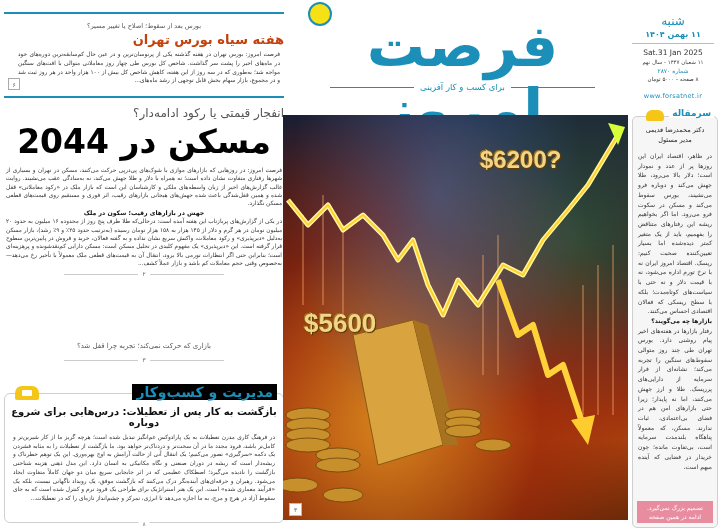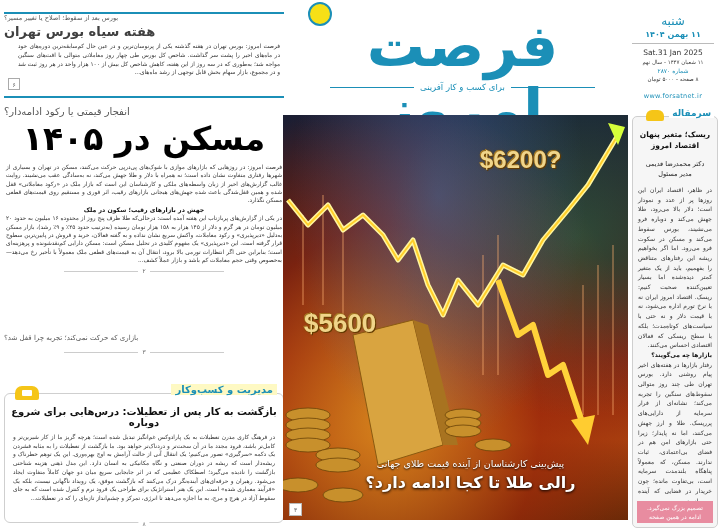--- a/index.html
+++ b/index.html
@@ -26,41 +26,41 @@
   .datebox .sep { height: 1px; background: #bbb; margin: 4px 0; }
   .datebox .gdate { direction: ltr; font-size: 7.5px; color: #333; }
   .datebox .hdate { font-size: 5.5px; color: #444; margin-top: 2px; }
   .datebox .issue { font-size: 6px; color: #1b8fb7; margin-top: 2px; }
   .datebox .price { font-size: 5.5px; color: #333; margin-top: 2px; }
   .website { position: absolute; top: 92px; right: 6px; width: 82px; text-align: center; direction: ltr; font-size: 6.5px; color: #1b8fb7; letter-spacing: 0.3px; }
 
   
   .left-col { position: absolute; top: 0; left: 0; width: 285px; height: 528px; }
   .top-story { position: absolute; top: 12px; left: 4px; width: 280px; height: 86px; border-top: 2px solid #1b8fb7; border-bottom: 2px solid #1b8fb7; }
-  .kicker { text-align: left; font-size: 6.5px; color: #555; margin-top: 0; }
-  .hed-md { text-align: left; font-weight: bold; font-size: 13px; color: #404040; margin-top: 2px; }
+  .kicker { text-align: center; font-size: 6.5px; color: #555; margin-top: 8px; }
+  .hed-md { text-align: right; font-weight: bold; font-size: 13px; color: #c2410c; margin-top: 2px; }
   .blurb { font-size: 5.8px; line-height: 8.8px; color: #333; text-align: justify; padding: 3px 4px 0 14px; position: relative; }
   .page-ref-box { position: absolute; left: 4px; bottom: 6px; width: 12px; height: 12px; border: 1px solid #aaa; font-size: 6px; text-align: center; line-height: 11px; color: #555; }
 
   .housing { position: absolute; top: 106px; left: 4px; width: 280px; }
-  .housing .kicker-lg { text-align: left; font-size: 10px; color: #555; }
+  .housing .kicker-lg { text-align: right; font-size: 12px; color: #555; }
   .housing .mega { text-align: center; font-weight: bold; font-size: 33px; line-height: 40px; color: #000; margin-top: 2px; }
   .housing .body { font-size: 5.8px; line-height: 8.3px; color: #333; text-align: justify; margin-top: 4px; padding: 0 2px; }
   .housing .subhead { text-align: center; font-weight: bold; font-size: 6.2px; margin: 2px 0 1px; color: #111; }
 
   .divider-num { position: relative; text-align: center; font-size: 6px; color: #666; height: 8px; }
   .divider-num::before { content: ""; position: absolute; top: 4px; left: 60px; right: 60px; height: 1px; background: #ccc; }
   .divider-num span { position: relative; background: #fff; padding: 0 4px; }
 
   .car { position: absolute; top: 334px; left: 4px; width: 280px; text-align: center; }
   .car .kicker { font-size: 7px; }
   .car .hed { font-weight: bold; font-size: 13px; color: #111; margin-top: 3px; }
 
   .mgmt { position: absolute; top: 393px; left: 4px; width: 280px; height: 130px; border: 1px solid #cfcfcf; border-radius: 6px; }
-  .mgmt .label { position: absolute; top: -10px; right: 6px; background: #fef9c3; padding: 0 4px; font-size: 10px; font-weight: bold; color: #1b8fb7; }
+  .mgmt .label { position: absolute; top: -10px; right: 6px; background: #000000; padding: 0 4px; font-size: 14px; font-weight: bold; color: #1b8fb7; }
   .mgmt .badge { position: absolute; top: -8px; left: 10px; width: 24px; height: 14px; border-radius: 7px 7px 2px 2px; background: #f5c518; }
   .mgmt .badge::after { content: ""; position: absolute; left: 7px; top: 4px; width: 10px; height: 6px; background: #fff; border-radius: 1px; }
   .mgmt .hed { text-align: center; font-weight: bold; font-size: 10px; margin-top: 12px; color: #111; }
   .mgmt .body { font-size: 5.8px; line-height: 8.7px; color: #333; text-align: justify; padding: 5px 8px 0 8px; }
   .mgmt .pref { position: absolute; bottom: -5px; left: 50%; transform: translateX(-50%); background: #fff; font-size: 6px; color: #888; padding: 0 4px; }
 
   
   .hero { position: absolute; top: 115px; left: 283px; width: 345px; height: 405px; overflow: hidden;
     background:
       radial-gradient(ellipse at 45% 20%, rgba(70,110,170,0.55) 0%, rgba(20,30,60,0) 55%),
@@ -97,21 +97,21 @@
 
     <div class="top-story">
       <div class="kicker">بورس بعد از سقوط؛ اصلاح یا تغییر مسیر؟</div>
       <div class="hed-md">هفته سیاه بورس تهران</div>
       <div class="blurb">فرصت امروز: بورس تهران در هفته گذشته یکی از پرنوسان‌ترین و در عین حال کم‌سابقه‌ترین دوره‌های خود در ماه‌های اخیر را پشت سر گذاشت. شاخص کل بورس طی چهار روز معاملاتی متوالی با افت‌های سنگین مواجه شد؛ به‌طوری که در سه روز از این هفته، کاهش شاخص کل بیش از ۱۰۰ هزار واحد در هر روز ثبت شد و در مجموع، بازار سهام بخش قابل توجهی از رشد ماه‌های...</div>
       <div class="page-ref-box">۶</div>
     </div>
 
     <div class="housing">
       <div class="kicker-lg">انفجار قیمتی یا رکود ادامه‌دار؟</div>
-      <div class="mega">مسکن در ۱۴۰۵</div>
+      <div class="mega">مسکن در 2044</div>
       <div class="body">فرصت امروز: در روزهایی که بازارهای موازی با شوک‌های پی‌درپی حرکت می‌کنند، مسکن در تهران و بسیاری از شهرها رفتاری متفاوت نشان داده است؛ نه همراه با دلار و طلا جهش می‌کند، نه به‌سادگی عقب می‌نشیند. روایت غالب گزارش‌های اخیر از زبان واسطه‌های ملکی و کارشناسان این است که بازار ملک در «رکود معاملاتی» قفل شده و همین قفل‌شدگی باعث شده جهش‌های هیجانی بازارهای رقیب، اثر فوری و مستقیم روی قیمت‌های قطعی مسکن نگذارد.</div>
       <div class="subhead">جهش در بازارهای رقیب؛ سکون در ملک</div>
       <div class="body" style="margin-top:0">در یکی از گزارش‌های پربازتاب این هفته آمده است: درحالی‌که طلا ظرف پنج روز از محدوده ۱۶ میلیون به حدود ۲۰ میلیون تومان در هر گرم و دلار از ۱۴۵ هزار به ۱۵۸ هزار تومان رسیده (به‌ترتیب حدود ۲۵٪ و ۹٪ رشد)، بازار مسکن به‌دلیل «دیرپذیری» و رکود معاملات، واکنش سریع نشان نداده و به گفته فعالان، خرید و فروش در پایین‌ترین سطوح قرار گرفته است. این «دیرپذیری» یک مفهوم کلیدی در تحلیل مسکن است: مسکن دارایی کم‌نقدشونده و پرهزینه‌ای است؛ بنابراین حتی اگر انتظارات تورمی بالا برود، انتقال آن به قیمت‌های قطعی ملک معمولاً با تأخیر رخ می‌دهد—به‌خصوص وقتی حجم معاملات کم باشد و بازار عملاً کشف...</div>
       <div class="divider-num" style="margin-top:3px"><span>۲</span></div>
     </div>
 
     <div class="car">
       <div class="kicker">بازاری که حرکت نمی‌کند؛ تجربه چرا قفل شد؟</div>
       <div class="divider-num" style="margin-top:6px"><span>۳</span></div>
     </div>
@@ -177,32 +177,27 @@
         <ellipse cx="180" cy="300" rx="18" ry="6"></ellipse>
           <ellipse cx="180" cy="308" rx="18" ry="6"></ellipse>
         <ellipse cx="180" cy="316" rx="18" ry="6"></ellipse>
           <ellipse cx="210" cy="330" rx="18" ry="6"></ellipse>
         <ellipse cx="15" cy="370" rx="20" ry="7"></ellipse>
           <ellipse cx="60" cy="380" rx="20" ry="7"></ellipse>
       </g>
     </svg>
     <div class="price-tag price-high">$6200?</div>
     <div class="price-tag price-low">$5600</div>
-    <div class="hero-caption">
-      <div class="small">پیش‌بینی کارشناسان از آینده قیمت طلای جهانی</div>
-      <div class="big">رالی طلا تا کجا ادامه دارد؟</div>
-    </div>
     <div class="hero-pref">۳</div>
   </div>
 
   <div class="editorial">
     <div class="ed-badge"></div>
     <div class="ed-label">سرمقاله</div>
     <div class="ed-box">
-      <div class="ed-title">ریسک؛ متغیر پنهان اقتصاد امروز</div>
       <div class="ed-author">
         <div>دکتر محمدرضا قدیمی</div>
         <div>مدیر مسئول</div>
       </div>
       <div class="ed-body">
         <span>در ظاهر، اقتصاد ایران این روزها پر از عدد و نمودار است؛ دلار بالا می‌رود، طلا جهش می‌کند و دوباره فرو می‌نشیند، بورس سقوط می‌کند و مسکن در سکوت فرو می‌رود. اما اگر بخواهیم ریشه این رفتارهای متناقض را بفهمیم، باید از یک متغیر کمتر دیده‌شده اما بسیار تعیین‌کننده صحبت کنیم: ریسک. اقتصاد امروز ایران نه با نرخ تورم اداره می‌شود، نه با قیمت دلار و نه حتی با سیاست‌های کوتاه‌مدت؛ بلکه با سطح ریسکی که فعالان اقتصادی احساس می‌کنند.</span>
         <div class="sh">بازارها چه می‌گویند؟</div>
         <span>رفتار بازارها در هفته‌های اخیر پیام روشنی دارد. بورس تهران طی چند روز متوالی سقوط‌های سنگین را تجربه می‌کند؛ نشانه‌ای از فرار سرمایه از دارایی‌های پرریسک. طلا و ارز جهش می‌کنند، اما نه پایدار؛ زیرا حتی بازارهای امن هم در فضای بی‌اعتمادی، ثبات ندارند. مسکن، که معمولاً پناهگاه بلندمدت سرمایه است، بی‌تفاوت مانده؛ چون خریدار در فضایی که آینده مبهم است،</span>
       </div>
       <div class="ed-continue">تصمیم بزرگ نمی‌گیرد. ادامه در همین صفحه</div>

